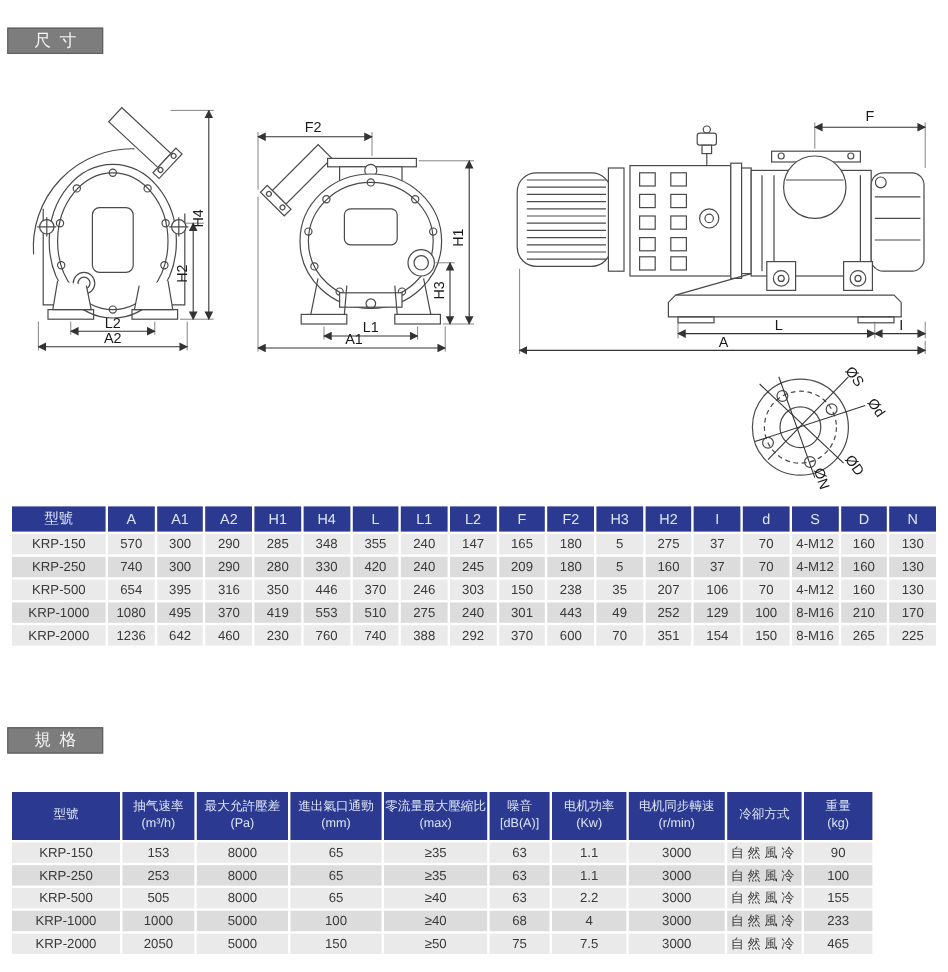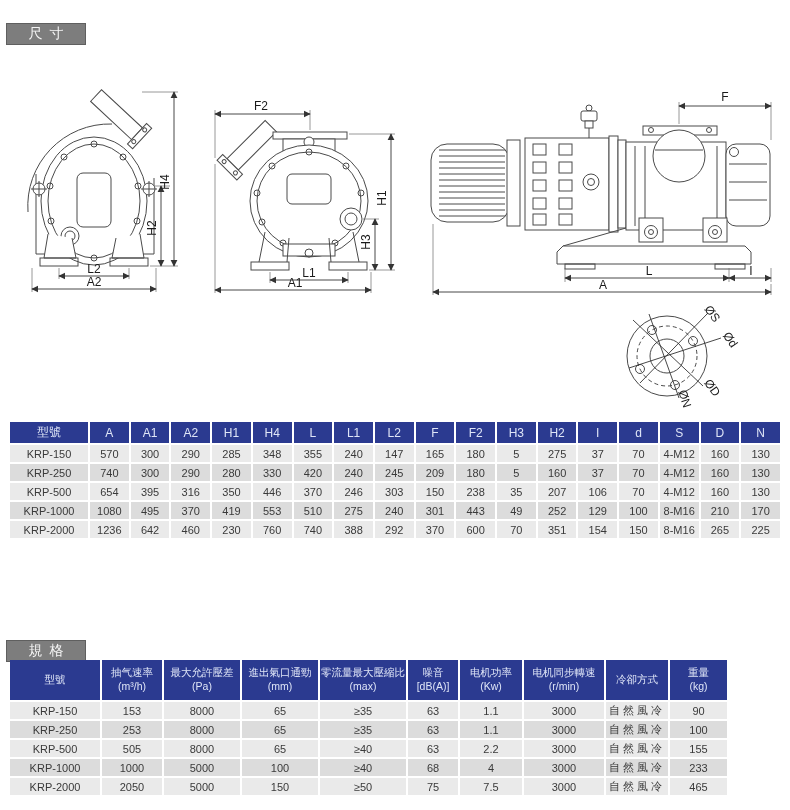--- a/index.html
+++ b/index.html
@@ -4,21 +4,21 @@
 <style>
   html,body{margin:0;padding:0;background:#fff;}
   .page{position:relative;width:790px;height:810px;background:#fff;overflow:hidden;
         font-family:"Liberation Sans","DejaVu Sans",sans-serif;color:#333;}
 
   
   .sec-label{position:absolute;left:6px;width:80px;height:22px;box-sizing:border-box;
              background:var(--label_bg,#7d7d7d);border:1px solid var(--label_border,#5f5f5f);
              color:#f5f5f5;font-size:14px;letter-spacing:7px;padding-left:7px;
              display:flex;align-items:center;justify-content:center;}
-  #lbl1{top:23px;} #lbl2{top:606px;margin-top:34px;}
+  #lbl1{top:23px;} #lbl2{top:606px;}
 
   
   svg{position:absolute;overflow:visible;}
   #d1{left:12px;top:86px;}
   #d2{left:203px;top:86px;}
   #d3{left:413px;top:88px;}
   #d4{left:605px;top:298px;}
   .draw{stroke:#4a4a4a;stroke-width:1;fill:none;}
   .draw .fillw{fill:#fff;}
   .ext{stroke:#777;stroke-width:0.75;fill:none;}

